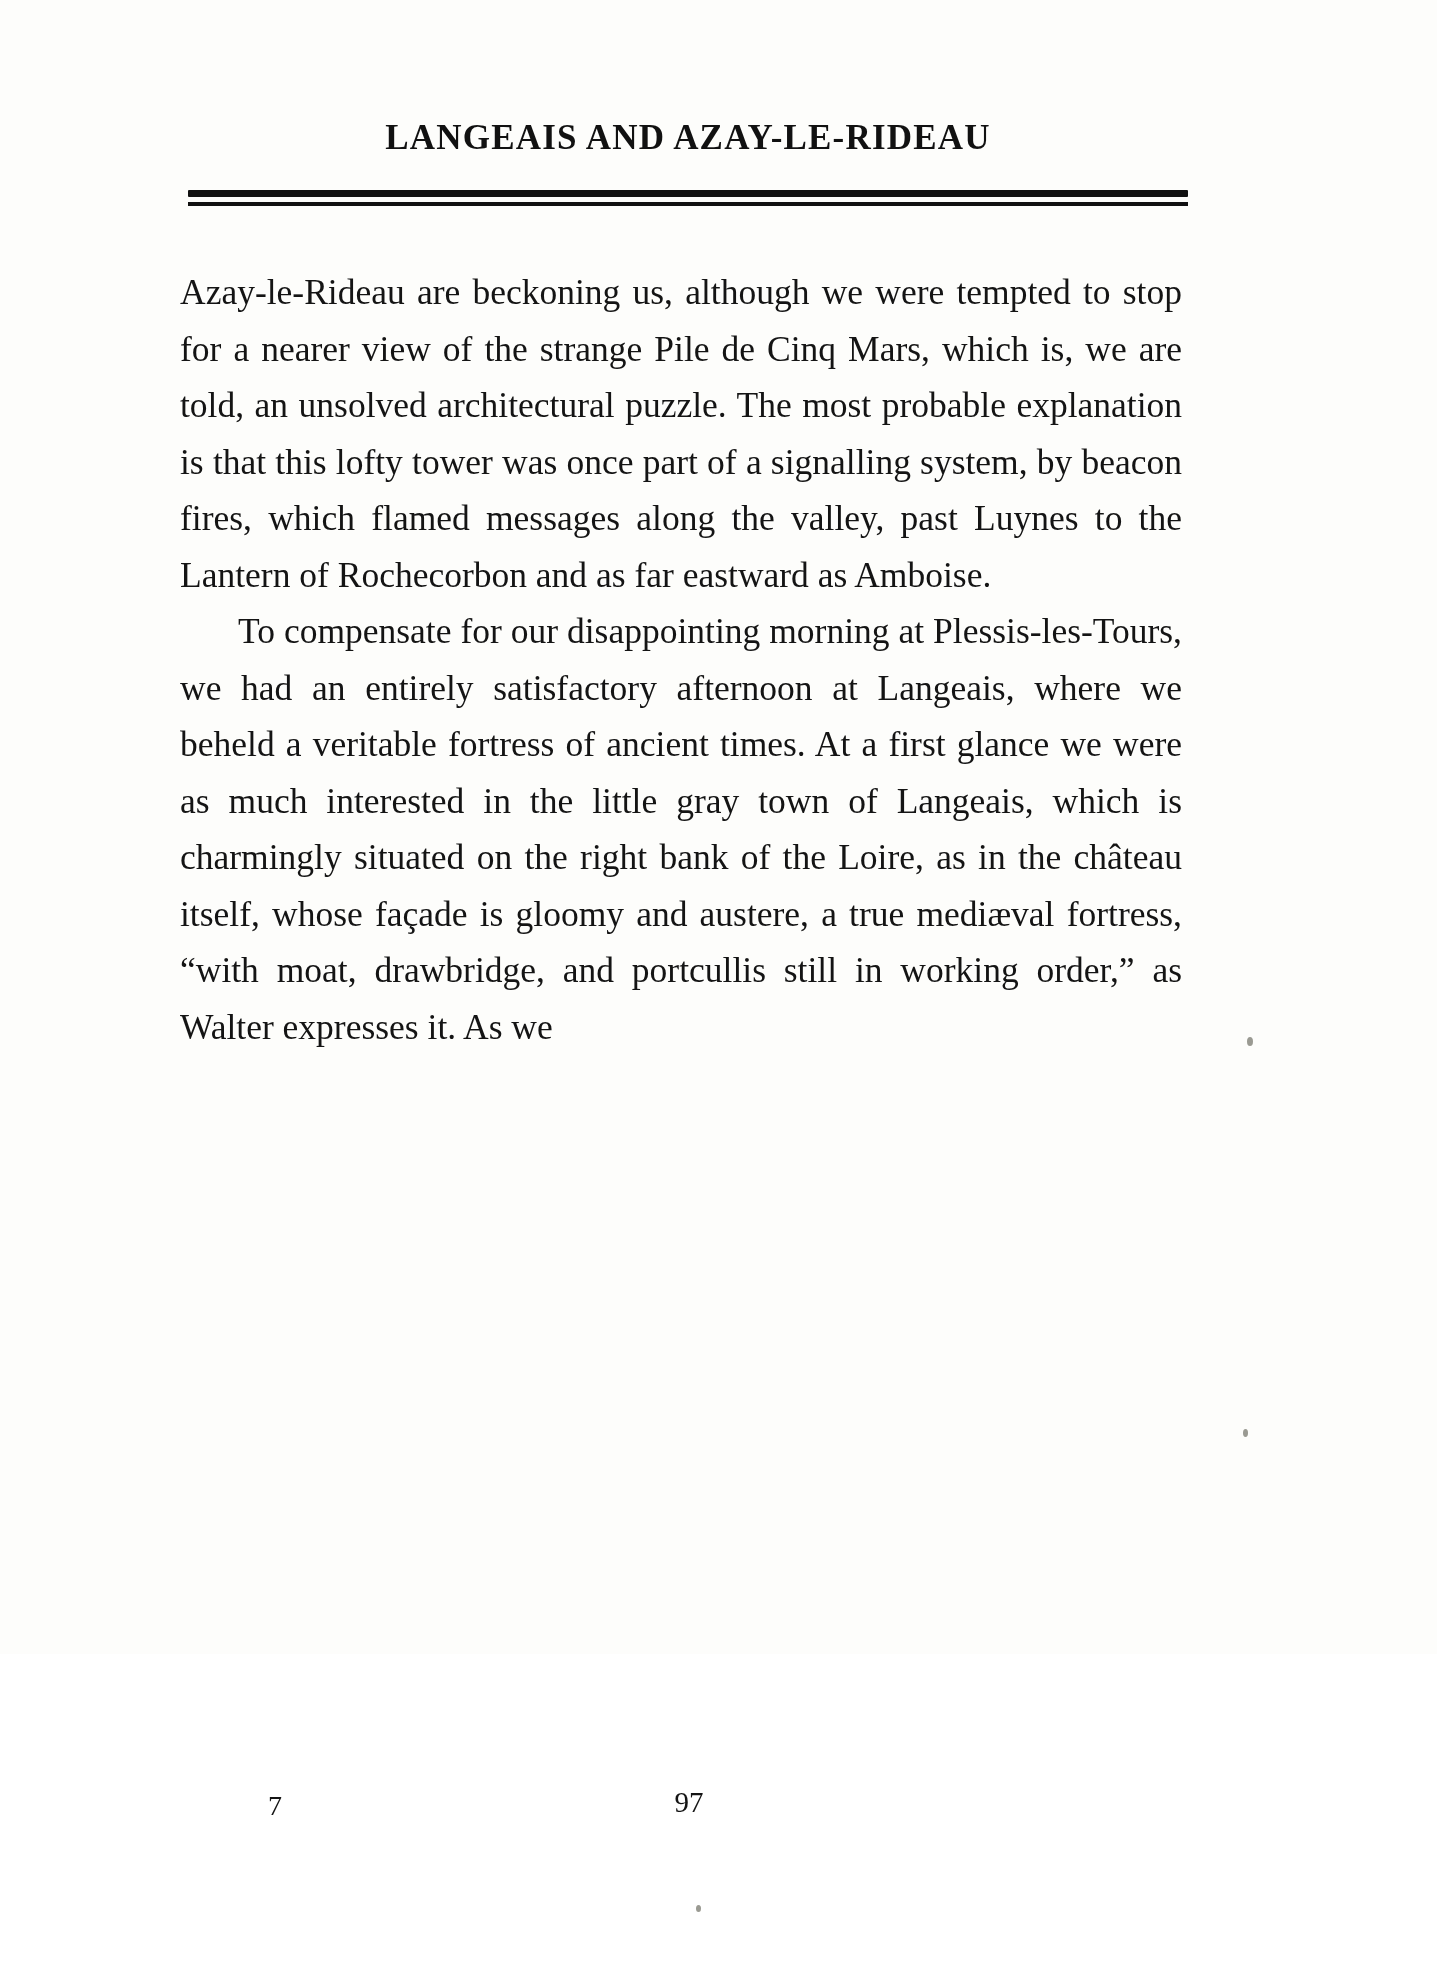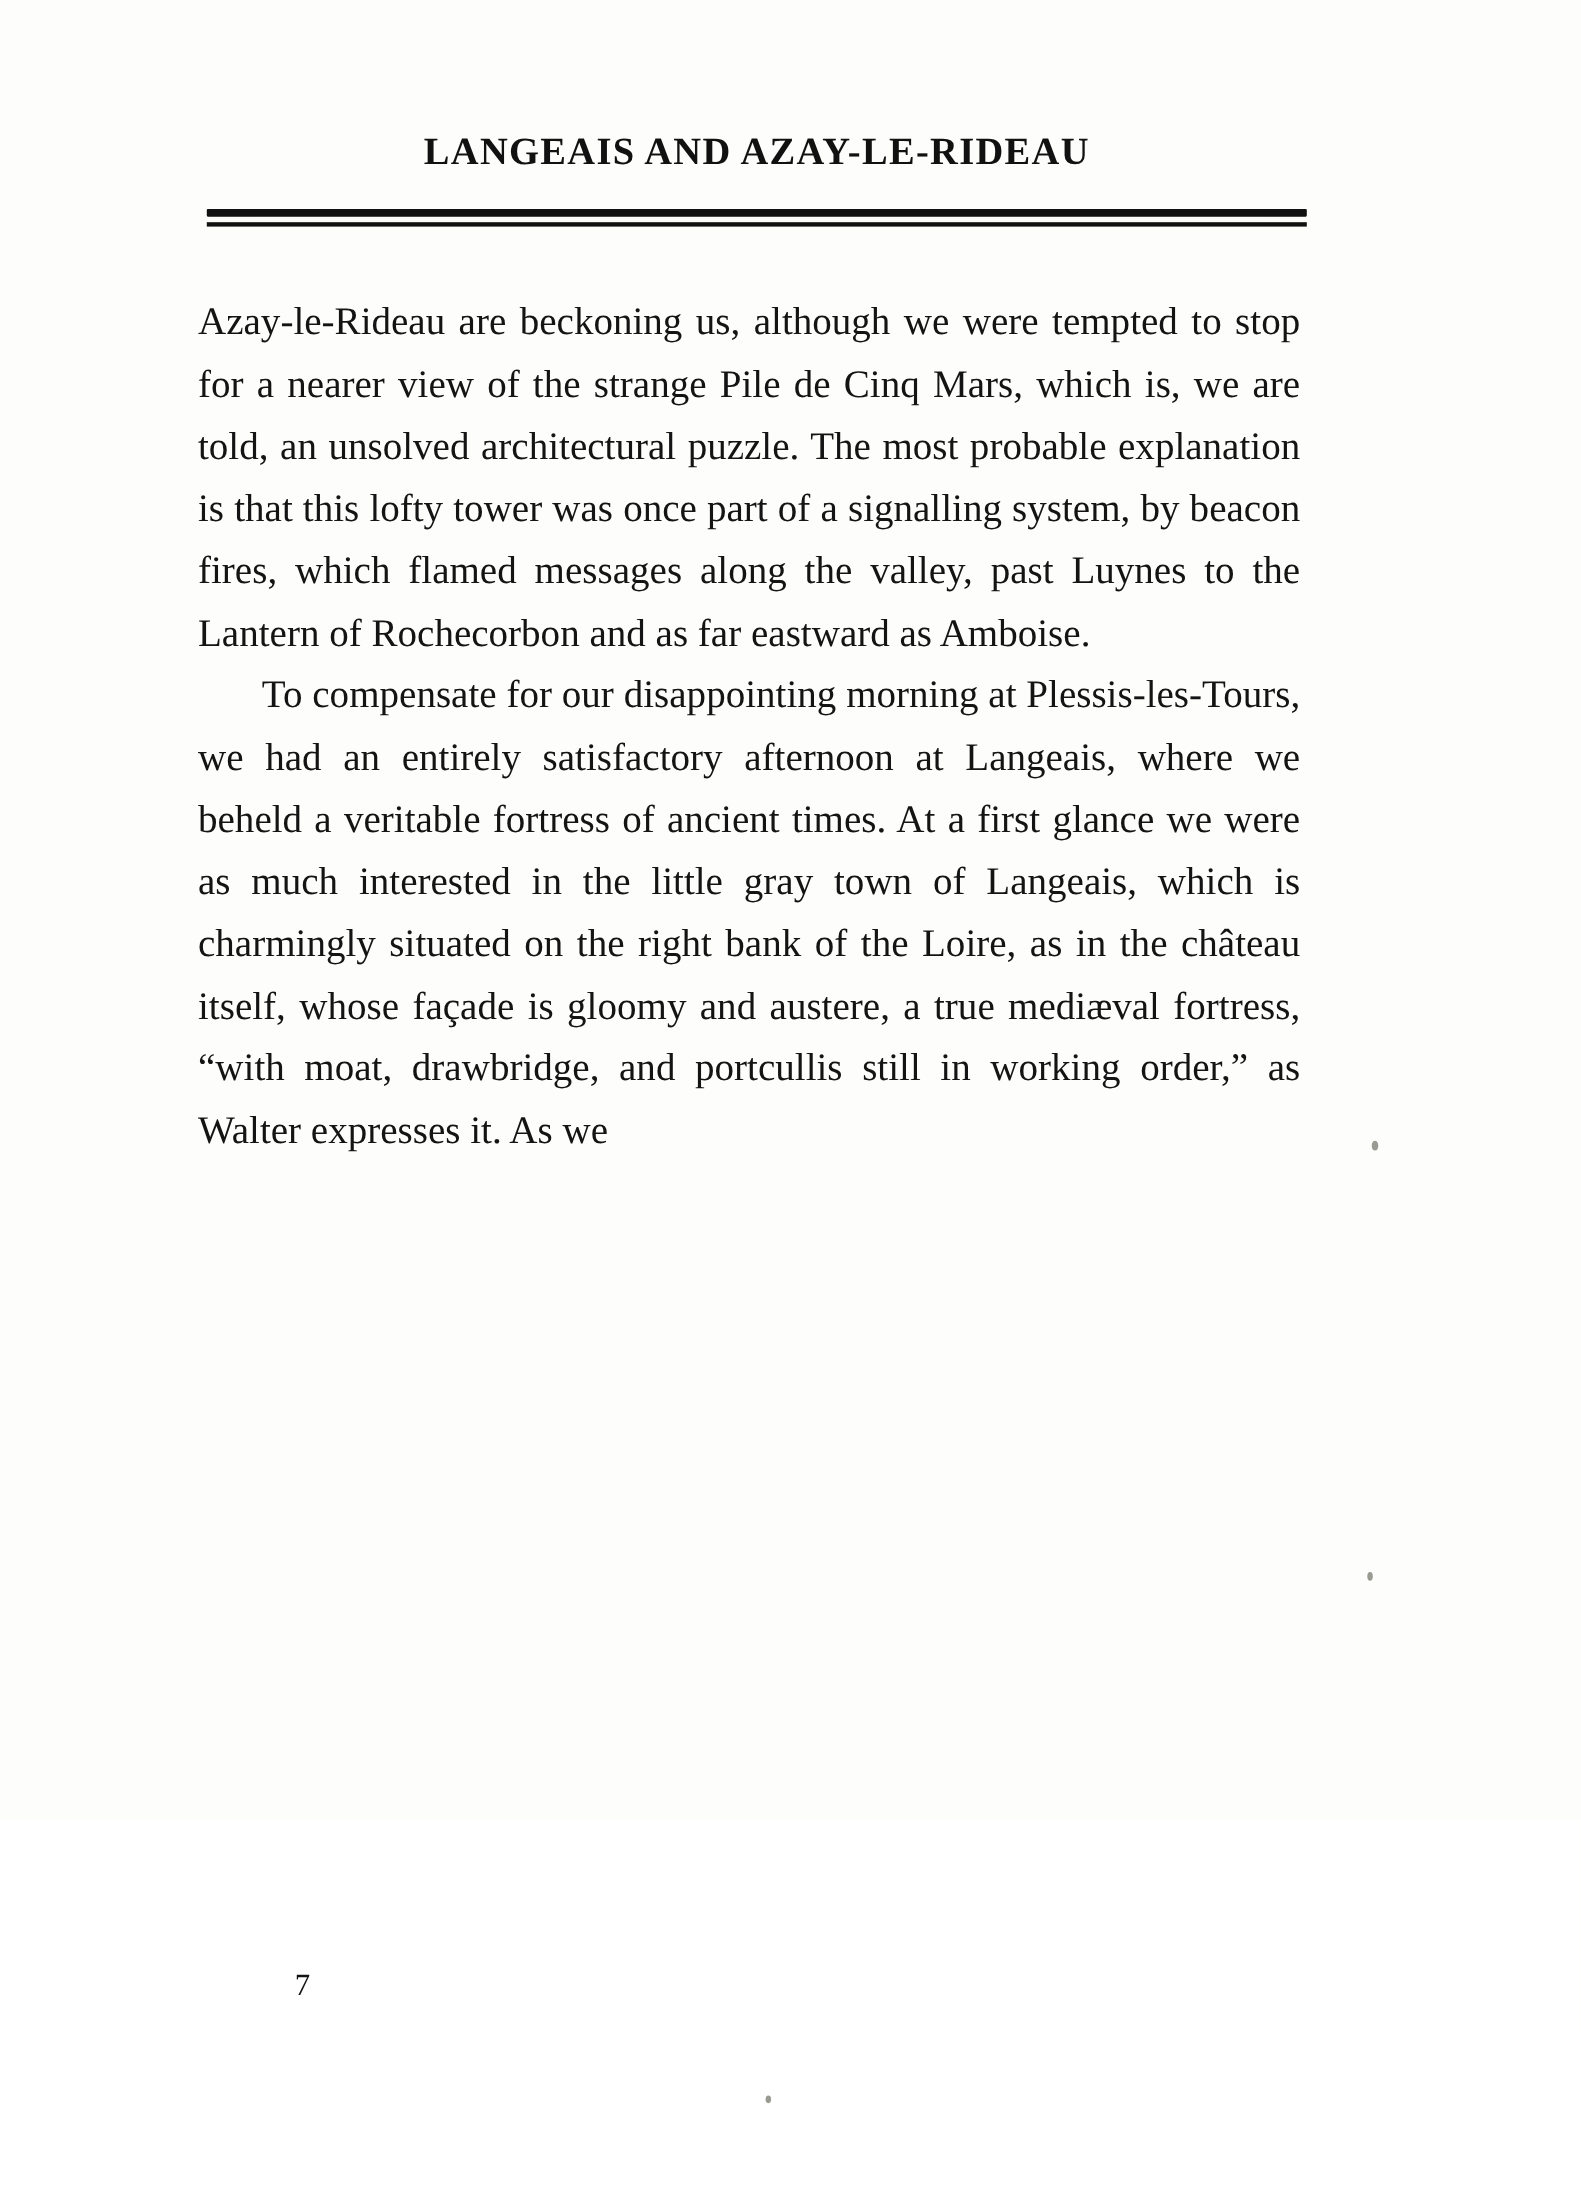--- a/index.html
+++ b/index.html
@@ -108,18 +108,19 @@
     <div class="rule-thin"></div>
   </div>
 
   <div class="body-col">
     <p class="para">Azay-le-Rideau are beckoning us, although we were tempted to stop for a nearer view of the strange Pile de Cinq Mars, which is, we are told, an unsolved architectural puzzle.  The most probable explanation is that this lofty tower was once part of a signalling system, by beacon fires, which flamed messages along the valley, past Luynes to the Lantern of Rochecorbon and as far eastward as Amboise.</p>
     <p class="para indent">To compensate for our disappointing morning at Plessis-les-Tours, we had an entirely satisfactory afternoon at Langeais, where we beheld a veritable fortress of ancient times.  At a first glance we were as much interested in the little gray town of Langeais, which is charmingly situated on the right bank of the Loire, as in the château itself, whose façade is gloomy and austere, a true mediæval fortress, “with moat, drawbridge, and portcullis still in working order,” as Walter expresses it.  As we</p>
   </div>
 
   <div class="signature">7</div>
 
+  <div class="folio">97</div>
 
   <div class="speck speck-1"></div>
   <div class="speck speck-2"></div>
   <div class="speck speck-3"></div>
 
 </div>
 
 </body></html>

